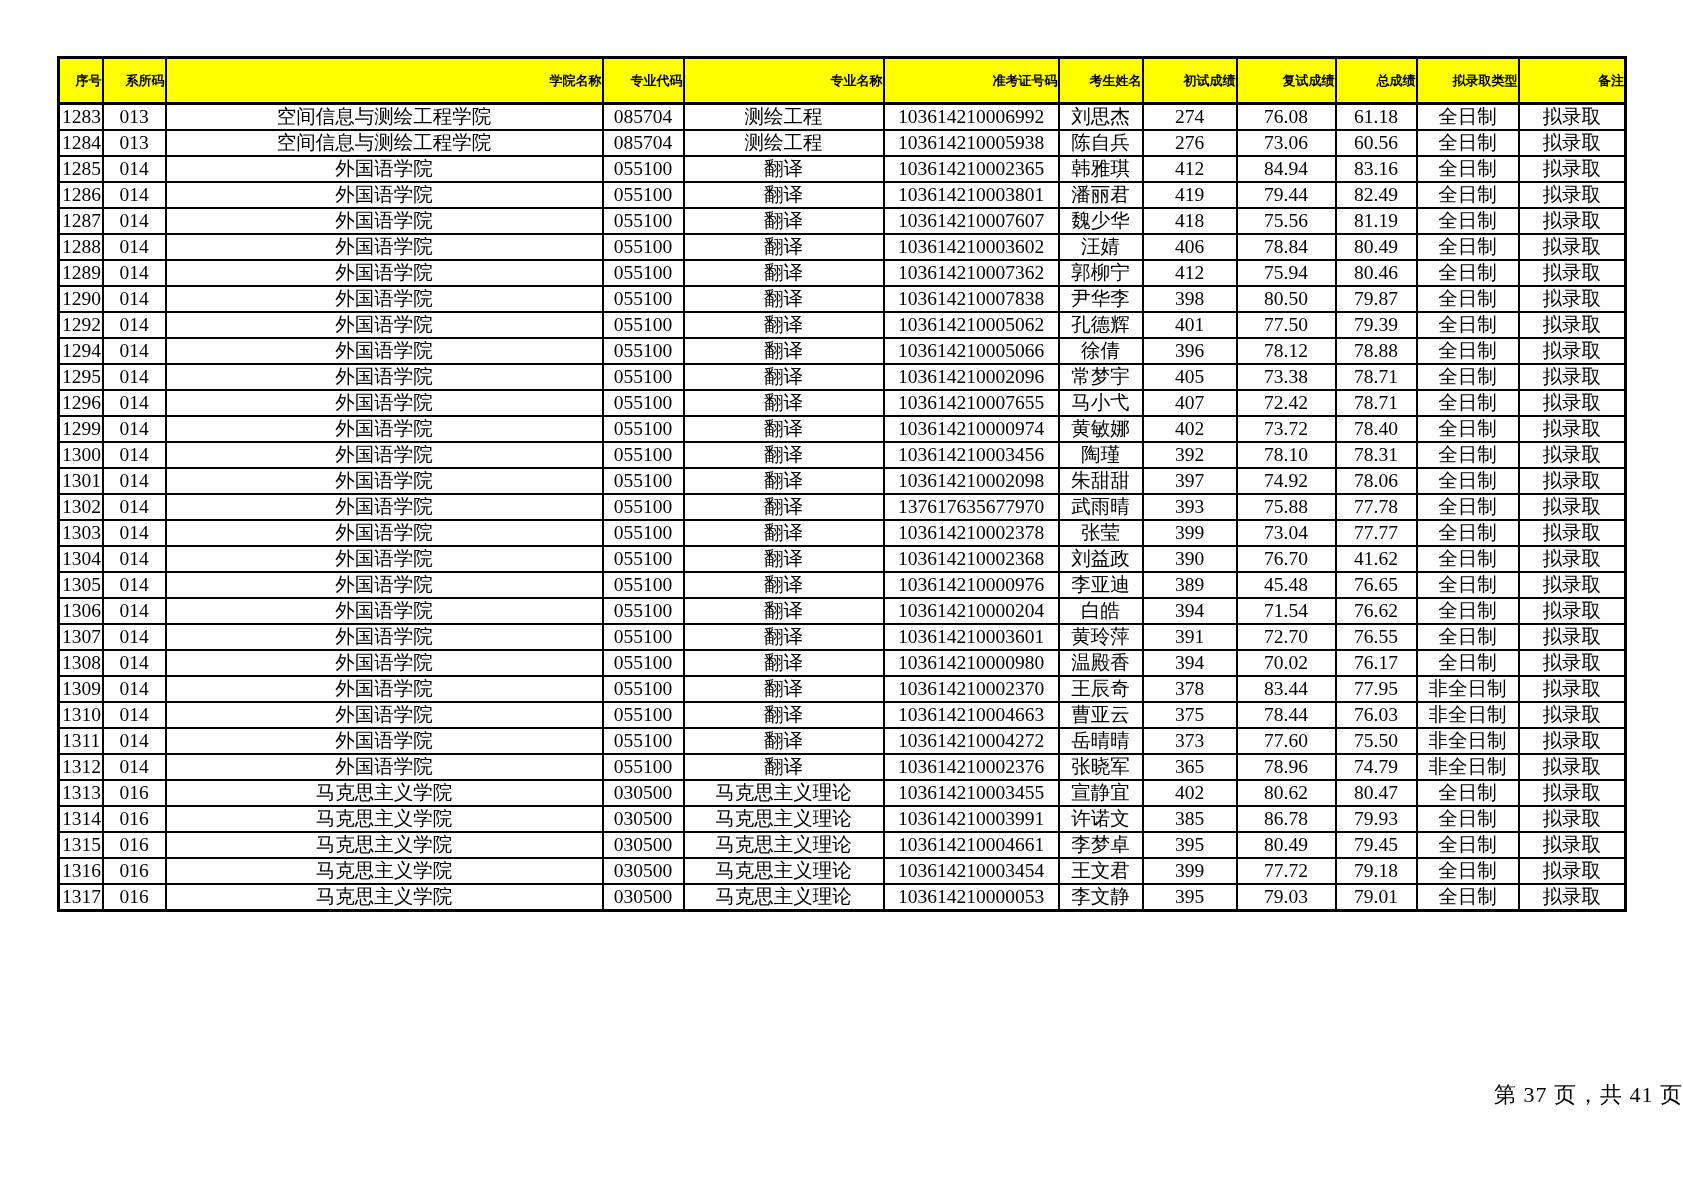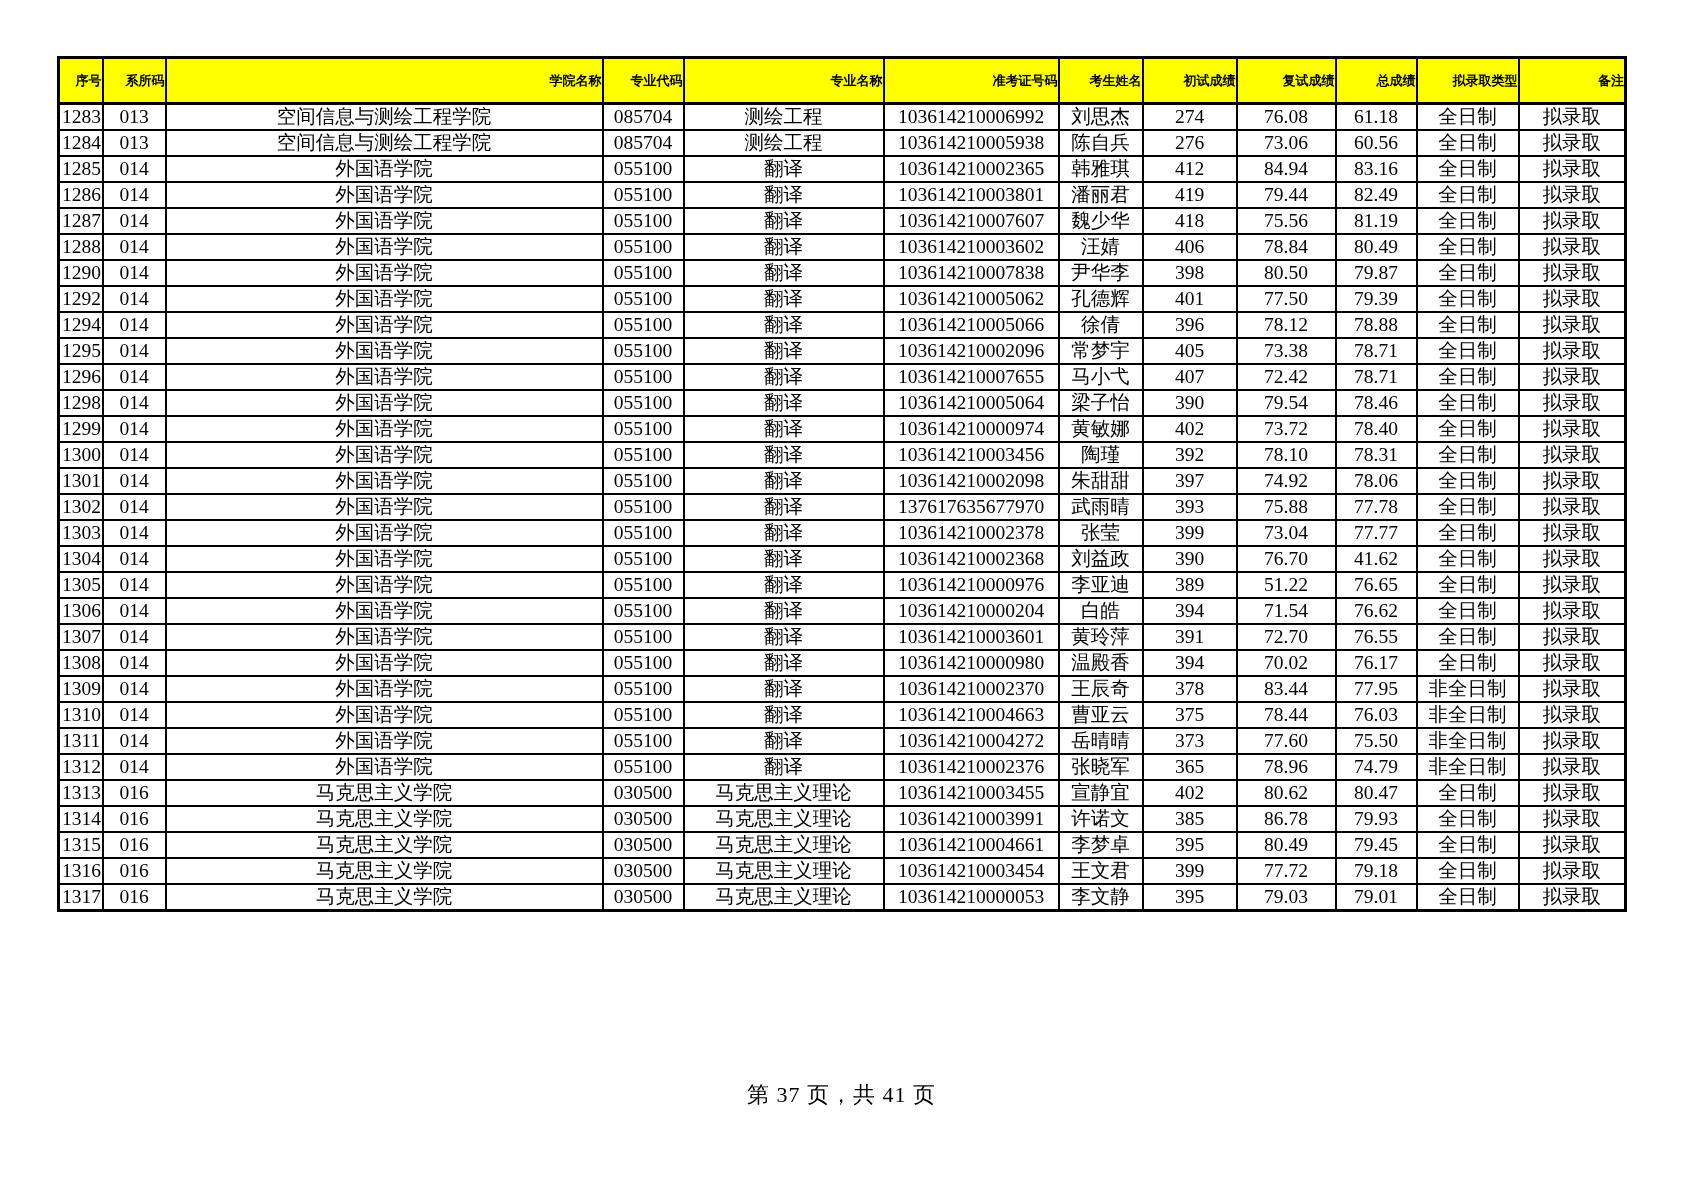--- a/index.html
+++ b/index.html
@@ -51,21 +51,21 @@
     padding:0 2px;
     text-align:center;
     vertical-align:middle;
     overflow:hidden;
     white-space:nowrap;
   }
   .footer{
     position:absolute;
     left:0;top:1080px;
     width:1683px;
-    text-align:center;
+    text-align:right;
     font-size:22px;
     letter-spacing:1px;
   }
 </style>
 </head>
 <body>
 
 <div class="page">
 
   <div class="table-wrap">
@@ -179,20 +179,34 @@
             <td>翻译</td>
             <td>103614210003602</td>
             <td>汪婧</td>
             <td>406</td>
             <td>78.84</td>
             <td>80.49</td>
             <td>全日制</td>
             <td>拟录取</td>
           </tr>
           <tr>
+            <td>1289</td>
+            <td>014</td>
+            <td>外国语学院</td>
+            <td>055100</td>
+            <td>翻译</td>
+            <td>103614210007362</td>
+            <td>郭柳宁</td>
+            <td>412</td>
+            <td>75.94</td>
+            <td>80.46</td>
+            <td>全日制</td>
+            <td>拟录取</td>
+          </tr>
+          <tr>
             <td>1290</td>
             <td>014</td>
             <td>外国语学院</td>
             <td>055100</td>
             <td>翻译</td>
             <td>103614210007838</td>
             <td>尹华李</td>
             <td>398</td>
             <td>80.50</td>
             <td>79.87</td>
@@ -249,34 +263,20 @@
             <td>翻译</td>
             <td>103614210007655</td>
             <td>马小弋</td>
             <td>407</td>
             <td>72.42</td>
             <td>78.71</td>
             <td>全日制</td>
             <td>拟录取</td>
           </tr>
           <tr>
-            <td>1298</td>
-            <td>014</td>
-            <td>外国语学院</td>
-            <td>055100</td>
-            <td>翻译</td>
-            <td>103614210005064</td>
-            <td>梁子怡</td>
-            <td>390</td>
-            <td>79.54</td>
-            <td>78.46</td>
-            <td>全日制</td>
-            <td>拟录取</td>
-          </tr>
-          <tr>
             <td>1299</td>
             <td>014</td>
             <td>外国语学院</td>
             <td>055100</td>
             <td>翻译</td>
             <td>103614210000974</td>
             <td>黄敏娜</td>
             <td>402</td>
             <td>73.72</td>
             <td>78.40</td>
@@ -355,21 +355,21 @@
           </tr>
           <tr>
             <td>1305</td>
             <td>014</td>
             <td>外国语学院</td>
             <td>055100</td>
             <td>翻译</td>
             <td>103614210000976</td>
             <td>李亚迪</td>
             <td>389</td>
-            <td>51.22</td>
+            <td>45.48</td>
             <td>76.65</td>
             <td>全日制</td>
             <td>拟录取</td>
           </tr>
           <tr>
             <td>1306</td>
             <td>014</td>
             <td>外国语学院</td>
             <td>055100</td>
             <td>翻译</td>

